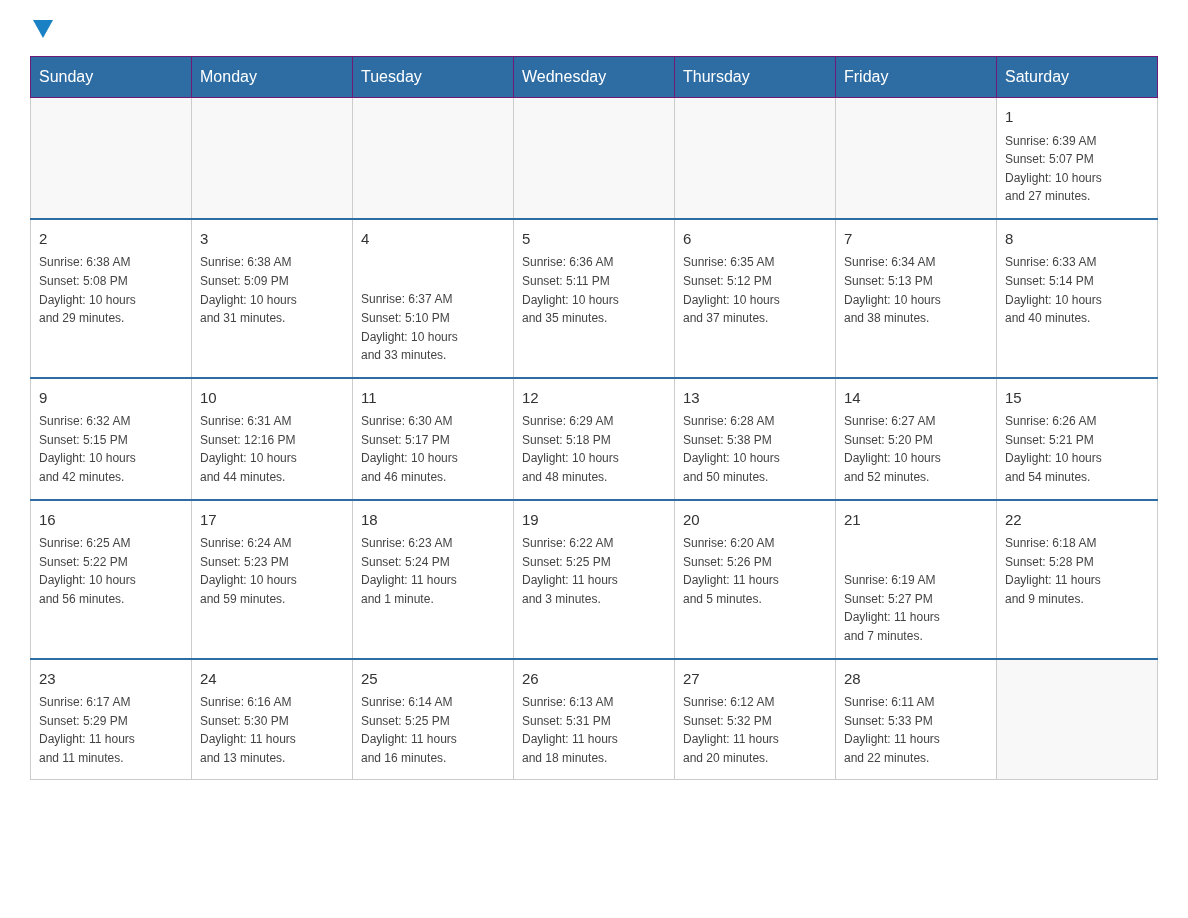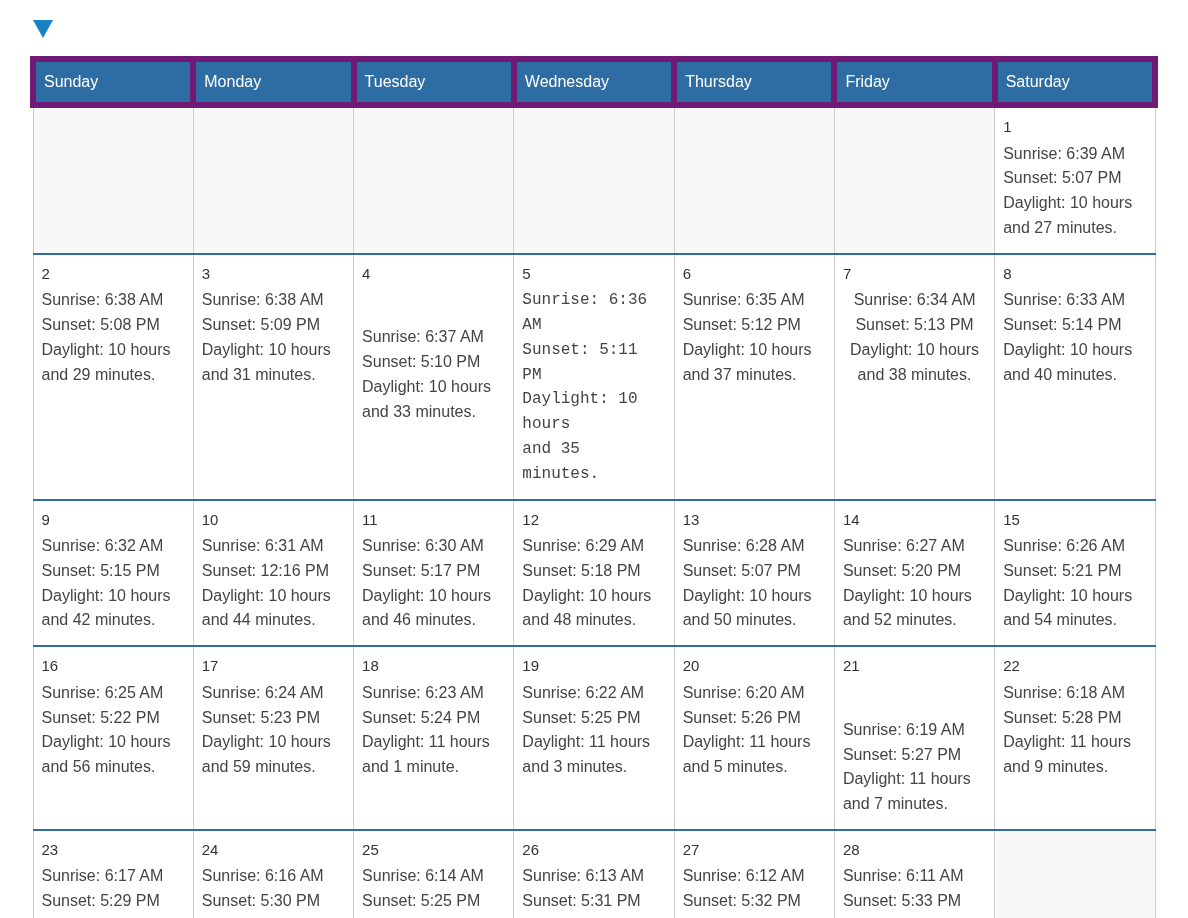--- a/index.html
+++ b/index.html
@@ -64,21 +64,21 @@
       border-collapse: collapse;
       border: 1px solid #aaa;
     }
     .calendar th {
       background: #2e6da4;
       color: #fff;
       font-size: 16px;
       font-weight: normal;
       padding: 11px 8px;
       text-align: left;
-      border: 6px solid #701a75;
+      border: 1px solid #701a75;
     }
     .calendar td {
       vertical-align: top;
       padding: 8px 8px 12px 8px;
       border: 1px solid #ccc;
       width: calc(100% / 7);
       min-height: 110px;
       font-size: 12.5px;
       line-height: 1.5;
     }
@@ -86,21 +86,21 @@
       background: #f8f8f8;
     }
     .day-number {
       font-size: 15px;
       font-weight: normal;
       color: #333;
       display: block;
       margin-bottom: 3px;
     }
     .day-info {
-      font-size: 16px;
+      font-size: 12px;
       color: #444;
       line-height: 1.55;
     }
     .row-border td {
       border-top: 2px solid #2e6da4;
     }
   </style>
 </head>
 <body>
 
@@ -165,35 +165,35 @@
         </td>
         <td>
           <span class="day-number">4</span>
           <div class="day-info" style="white-space: pre-line; margin-top: 40px;">Sunrise: 6:37 AM
 Sunset: 5:10 PM
 Daylight: 10 hours
 and 33 minutes.</div>
         </td>
         <td>
           <span class="day-number">5</span>
-          <div class="day-info" style="white-space: pre-line; font-family: Liberation Mono, monospace;">Sunrise: 6:36 AM
+          <div class="day-info" style="white-space: pre-line;">Sunrise: 6:36 AM
 Sunset: 5:11 PM
 Daylight: 10 hours
 and 35 minutes.</div>
         </td>
         <td>
           <span class="day-number">6</span>
           <div class="day-info" style="white-space: pre-line;">Sunrise: 6:35 AM
 Sunset: 5:12 PM
 Daylight: 10 hours
 and 37 minutes.</div>
         </td>
         <td>
           <span class="day-number">7</span>
-          <div class="day-info" style="white-space: pre-line; text-align: center;">Sunrise: 6:34 AM
+          <div class="day-info" style="white-space: pre-line;">Sunrise: 6:34 AM
 Sunset: 5:13 PM
 Daylight: 10 hours
 and 38 minutes.</div>
         </td>
         <td>
           <span class="day-number">8</span>
           <div class="day-info" style="white-space: pre-line;">Sunrise: 6:33 AM
 Sunset: 5:14 PM
 Daylight: 10 hours
 and 40 minutes.</div>
@@ -224,21 +224,21 @@
         <td>
           <span class="day-number">12</span>
           <div class="day-info" style="white-space: pre-line;">Sunrise: 6:29 AM
 Sunset: 5:18 PM
 Daylight: 10 hours
 and 48 minutes.</div>
         </td>
         <td>
           <span class="day-number">13</span>
           <div class="day-info" style="white-space: pre-line;">Sunrise: 6:28 AM
-Sunset: 5:07 PM
+Sunset: 5:38 PM
 Daylight: 10 hours
 and 50 minutes.</div>
         </td>
         <td>
           <span class="day-number">14</span>
           <div class="day-info" style="white-space: pre-line;">Sunrise: 6:27 AM
 Sunset: 5:20 PM
 Daylight: 10 hours
 and 52 minutes.</div>
         </td>

